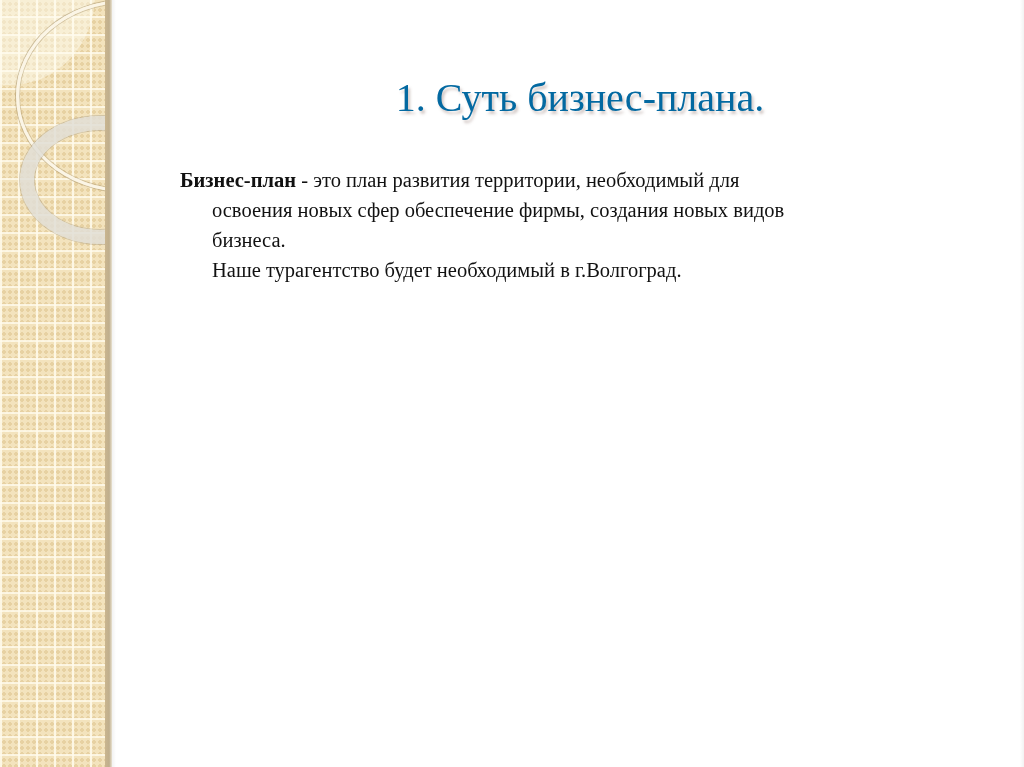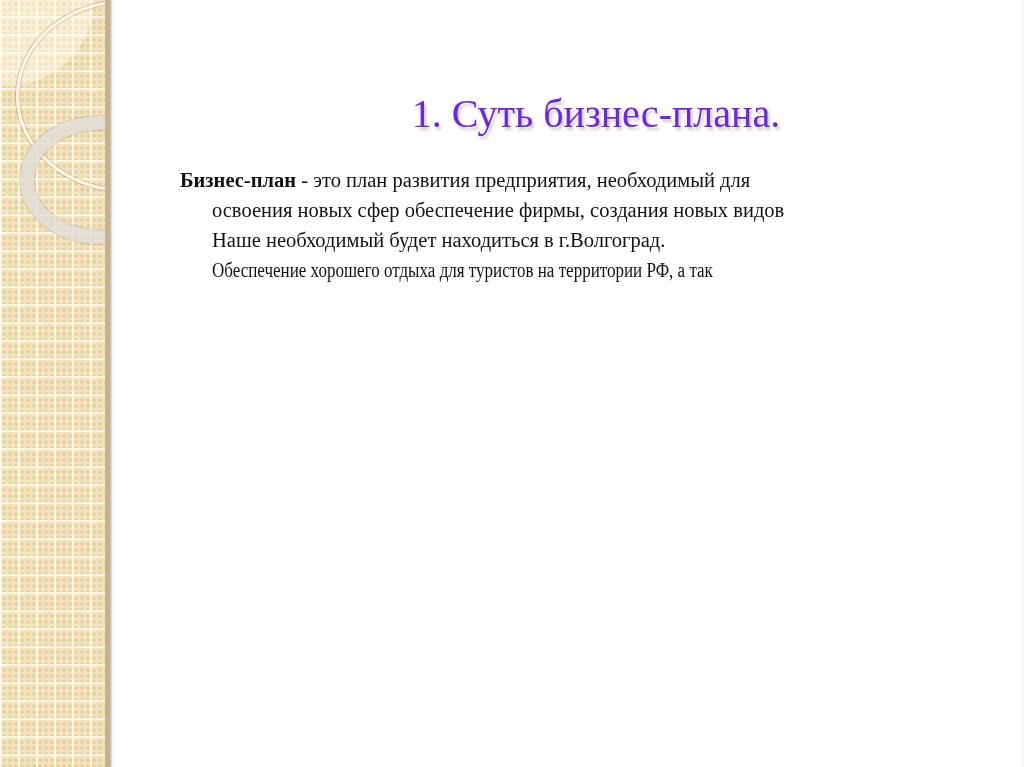--- a/index.html
+++ b/index.html
@@ -72,23 +72,23 @@
       right: 0; top: 0;
       width: 4px; height: 767px;
       background: linear-gradient(90deg, rgba(0,0,0,0), rgba(0,0,0,0.05));
     }
     .title {
       position: absolute;
       left: 300px; top: 74px;
       width: 560px;
       text-align: center;
       font-size: 40px;
-      color: #6d28d9;
+      color: #0369a1;
       text-shadow: 2px 3px 3px rgba(120,90,80,0.35);
-      margin: 16px;
+      margin: 0;
       font-weight: normal;
       letter-spacing: 0px;
     }
     .body-text {
       position: absolute;
       left: 180px; top: 165px;
       width: 810px;
       font-size: 20.5px;
       line-height: 30px;
       color: #111111;
@@ -128,20 +128,20 @@
     <div class="circle circle-ring"></div>
   </div>
   <div class="side-edge"></div>
   <div class="side-edge-shadow"></div>
   <div class="right-edge"></div>
 
   <h1 class="title">1. Суть бизнес-плана.</h1>
 
   <div class="body-text">
     <p class="para-first">
-      <span class="term">Бизнес-план</span><span> - </span><span>это план развития предприятия, необходимый для</span>
+      <span class="term">Бизнес-план</span><span> - </span><span>это план развития территории, необходимый для</span>
     </p>
     <span class="line">освоения новых сфер обеспечение фирмы, создания новых видов</span>
-    <span class="line">Наше необходимый будет находиться в г.Волгоград.</span>
-    <span class="line"><span class="condensed">Обеспечение хорошего отдыха для туристов на территории РФ, а так</span></span>
+    <span class="line">бизнеса.</span>
+    <span class="line">Наше турагентство будет необходимый в г.Волгоград.</span>
   </div>
 
 </div>
 
 </body></html>

